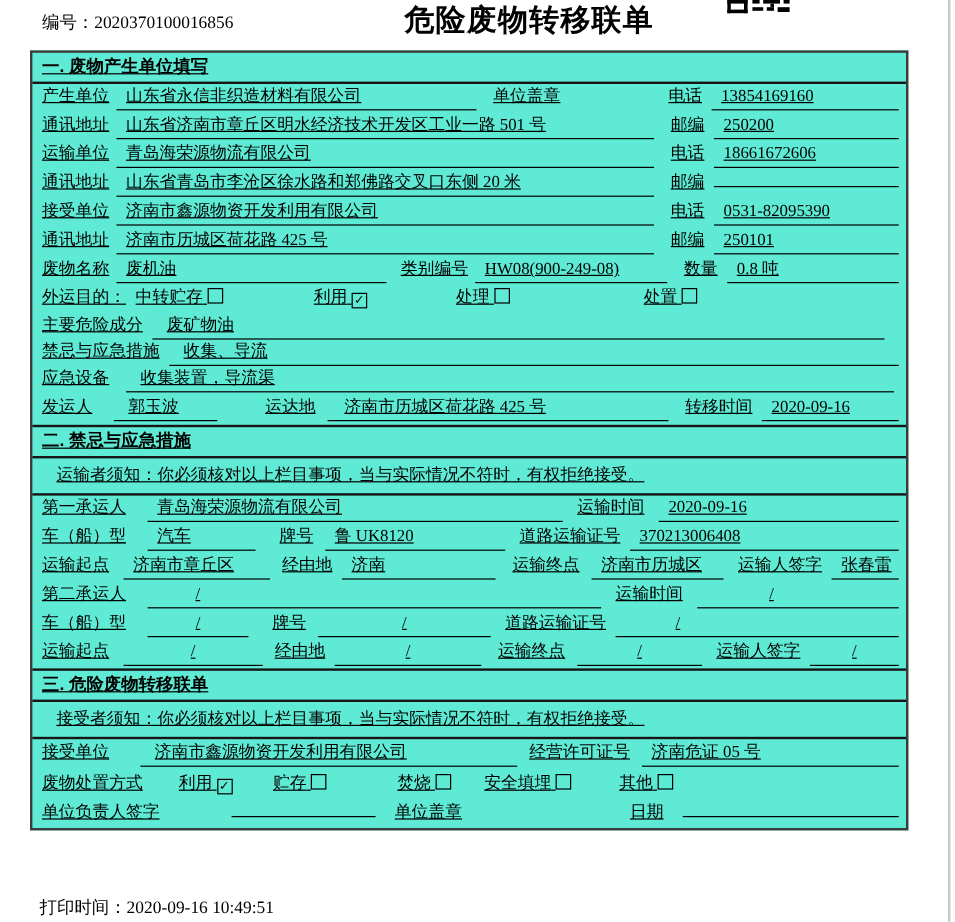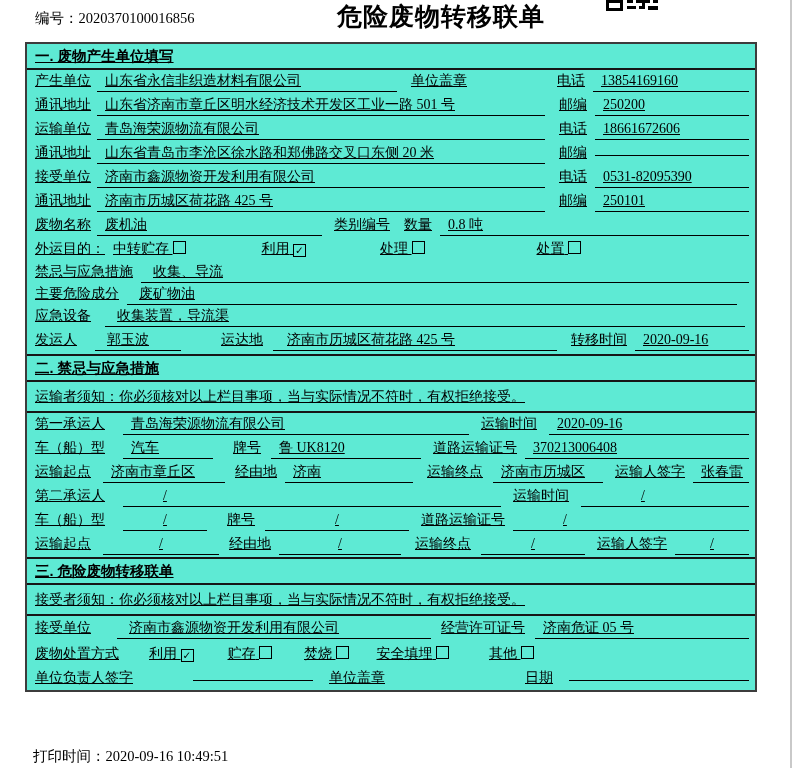--- a/index.html
+++ b/index.html
@@ -17,21 +17,21 @@
   .edge-line { position:absolute; left:790px; top:0; width:2px; height:768px; background:#c9c9c9; }
 
   .form-box { position:absolute; left:25px; top:42px; width:728px; border:2px solid #3c3c3c; background:#5eead4;text-decoration:underline; }
 
   .sec-title {
     font-family:"Liberation Sans","DejaVu Sans",sans-serif;
     font-weight:bold; font-size:14.5px; line-height:19px;
     padding:3px 8px 2px; border-bottom:2px solid #161616;
   }
   .sec-title.mid { border-top:2px solid #161616; }
-  .notice-row { padding:5px 8px 5px; border-bottom:2px solid #161616; line-height:19px; white-space:nowrap; }
+  .notice-row { padding:5px 20px 5px; border-bottom:2px solid #161616; line-height:19px; white-space:nowrap; }
 
   .row { display:flex; align-items:center; height:24px; padding:0 6px 0 8px; box-sizing:border-box; white-space:nowrap; }
   .row.h22 { height:22px; }
   .row.h26 { height:26px; }
   .lbl { flex:none; padding-bottom:3px; line-height:17px; }
   .u {
     border-bottom:1px solid #000; padding:0 2px 2px 8px;
     line-height:17px; min-width:0; overflow:hidden;
   }
   .u.fill { flex:1; }
@@ -115,41 +115,42 @@
       <span class="lbl" style="width:62px">通讯地址</span>
       <span class="u" style="width:438px">济南市历城区荷花路 425 号</span>
       <span class="lbl" style="margin-left:14px">邮编</span>
       <span class="u fill" style="margin-left:8px">250101</span>
     </div>
 
     <div class="row">
       <span class="lbl" style="width:62px">废物名称</span>
       <span class="u" style="width:215px">废机油</span>
       <span class="lbl" style="margin-left:12px">类别编号</span>
+      <span class="u" style="width:150px;margin-left:6px">HW08(900-249-08)</span>
       <span class="lbl" style="margin-left:14px">数量</span>
       <span class="u fill" style="margin-left:8px">0.8 吨</span>
     </div>
 
 
     <div class="row">
       <span class="lbl">外运目的：</span>
       <span class="opt" style="margin-left:8px"><span>中转贮存</span>&nbsp;<span class="cb"><span></span></span></span>
       <span class="opt" style="margin-left:76px"><span>利用</span>&nbsp;<span class="cb"><span>✓</span></span></span>
       <span class="opt" style="margin-left:74px"><span>处理</span>&nbsp;<span class="cb"><span></span></span></span>
       <span class="opt" style="margin-left:112px"><span>处置</span>&nbsp;<span class="cb"><span></span></span></span>
     </div>
 
     <div class="row h22">
+      <span class="lbl">主要危险成分</span>
+      <span class="u fill" style="margin-left:8px;margin-right:12px;padding-left:12px">废矿物油</span>
+    </div>
+
+    <div class="row h22">
       <span class="lbl">禁忌与应急措施</span>
       <span class="u fill" style="margin-left:8px;padding-left:12px">收集、导流</span>
-    </div>
-
-    <div class="row h22">
-      <span class="lbl">主要危险成分</span>
-      <span class="u fill" style="margin-left:8px;margin-right:12px;padding-left:12px">废矿物油</span>
     </div>
 
     <div class="row h22">
       <span class="lbl" style="width:62px">应急设备</span>
       <span class="u fill" style="margin-left:8px;margin-right:4px;padding-left:12px">收集装置，导流渠</span>
     </div>
 
     <div class="row h26">
       <span class="lbl" style="width:46px">发运人</span>
       <span class="u" style="width:72px;margin-left:14px;padding-left:12px">郭玉波</span>
@@ -224,21 +225,21 @@
       <span class="u" style="width:300px;margin-left:20px;padding-left:12px">济南市鑫源物资开发利用有限公司</span>
       <span class="lbl" style="margin-left:10px">经营许可证号</span>
       <span class="u fill" style="margin-left:10px">济南危证 05 号</span>
     </div>
 
 
     <div class="row h26">
       <span class="lbl">废物处置方式</span>
       <span class="opt" style="margin-left:30px"><span>利用</span>&nbsp;<span class="cb"><span>✓</span></span></span>
       <span class="opt" style="margin-left:34px"><span>贮存</span>&nbsp;<span class="cb"><span></span></span></span>
-      <span class="opt" style="margin-left:32px"><span>焚烧</span>&nbsp;<span class="cb"><span></span></span></span>
+      <span class="opt" style="margin-left:59px"><span>焚烧</span>&nbsp;<span class="cb"><span></span></span></span>
       <span class="opt" style="margin-left:28px"><span>安全填埋</span>&nbsp;<span class="cb"><span></span></span></span>
       <span class="opt" style="margin-left:40px"><span>其他</span>&nbsp;<span class="cb"><span></span></span></span>
     </div>
 
     <div class="row h22">
       <span class="lbl">单位负责人签字</span>
       <span class="u" style="width:110px;margin-left:60px"></span>
       <span class="lbl" style="margin-left:16px">单位盖章</span>
       <span class="lbl" style="margin-left:140px">日期</span>
       <span class="u fill" style="margin-left:16px"></span>

